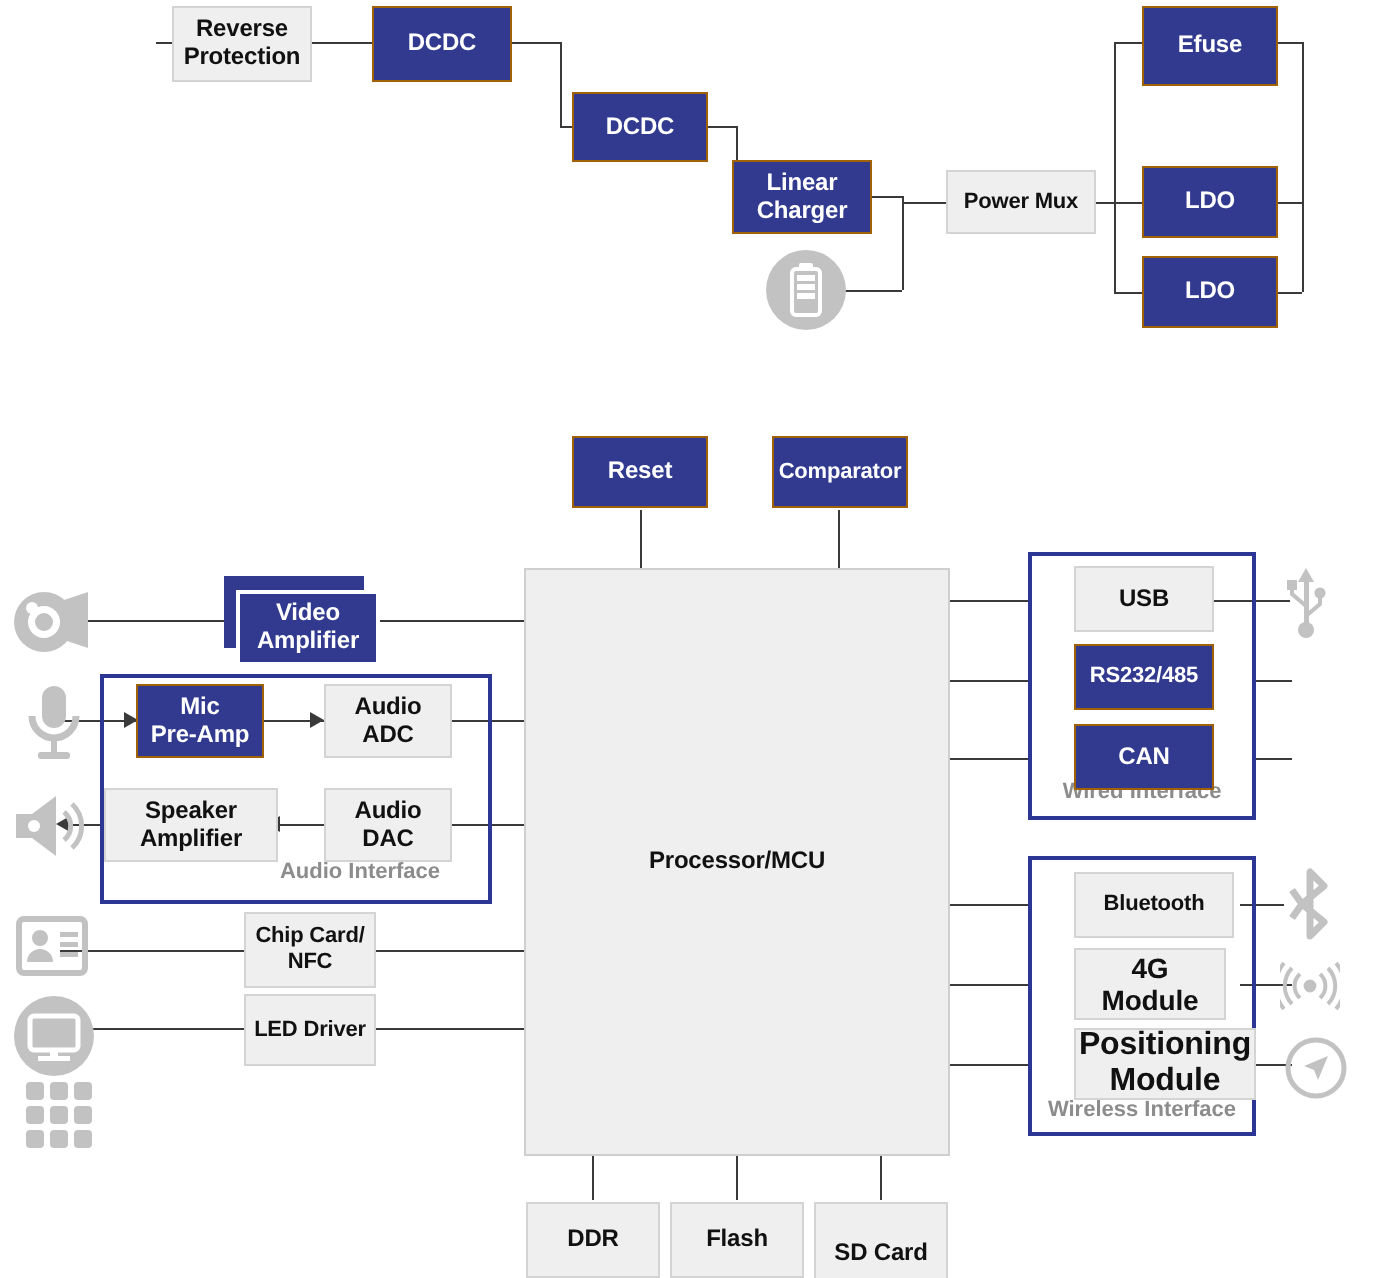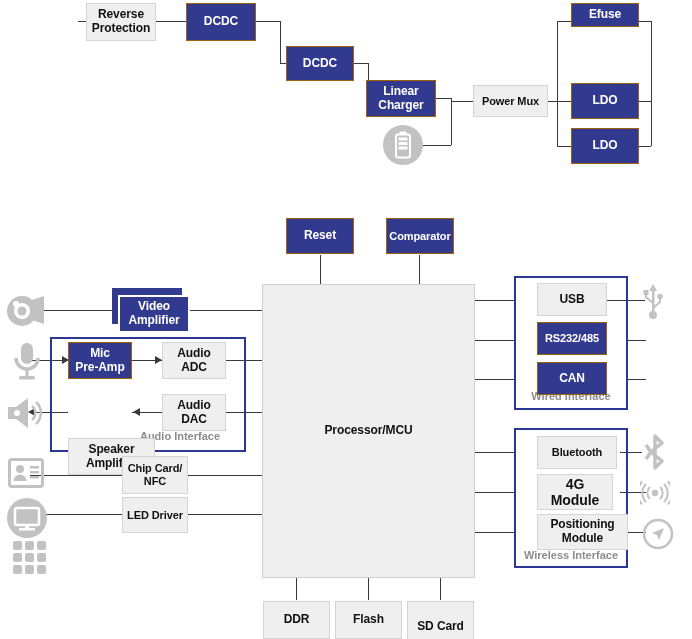--- a/index.html
+++ b/index.html
@@ -179,21 +179,21 @@
     <span>
       <span>Linear</span><br>
       <span>Charger</span>
     </span>
   </div>
 
   <div class="box light" style="left:473px; top:85px; width:75px; height:32px; font-size:11px;">
     <span>Power Mux</span>
   </div>
 
-  <div class="box blue" style="left:571px; top:3px; width:68px; height:24px;">
+  <div class="box blue" style="left:571px; top:3px; width:68px; height:40px;">
     <span>Efuse</span>
   </div>
 
   <div class="box blue" style="left:571px; top:83px; width:68px; height:36px;">
     <span>LDO</span>
   </div>
 
   <div class="box blue" style="left:571px; top:128px; width:68px; height:36px;">
     <span>LDO</span>
   </div>
@@ -247,21 +247,21 @@
       <span>Mic</span><br>
       <span>Pre-Amp</span>
     </span>
   </div>
   <div class="box light" style="left:162px; top:342px; width:64px; height:37px;">
     <span>
       <span>Audio</span><br>
       <span>ADC</span>
     </span>
   </div>
-  <div class="box light" style="left:68px; top:394px; width:87px; height:37px;margin-top:44px;">
+  <div class="box light" style="left:52px; top:394px; width:87px; height:37px;">
     <span>
       <span>Speaker</span><br>
       <span>Amplifier</span>
     </span>
   </div>
   <div class="box light" style="left:162px; top:394px; width:64px; height:37px;">
     <span>
       <span>Audio</span><br>
       <span>DAC</span>
     </span>
@@ -369,21 +369,21 @@
 
   <div class="box light" style="left:537px; top:436px; width:80px; height:33px; font-size:11px;">
     <span>Bluetooth</span>
   </div>
   <div class="box light" style="left:537px; top:474px; width:76px; height:36px; font-size:14px;">
     <span>
       <span>4G</span><br>
       <span>Module</span>
     </span>
   </div>
-  <div class="box light" style="left:537px; top:514px; width:91px; height:36px; font-size:12px;">
+  <div class="box light" style="left:537px; top:514px; width:91px; height:36px; font-size:16px;">
     <span>
       <span>Positioning</span><br>
       <span>Module</span>
     </span>
   </div>
 
   <div class="icon" style="left:641px; top:434px; width:28px; height:36px;">
     <svg width="28" height="36" viewBox="0 0 28 36">
       <path d="M10 18 L21 9 L14 2 L14 34 L21 27 L10 18 Z" fill="none" stroke="#c2c2c2" stroke-width="3.5" stroke-linejoin="round"></path>
       <path d="M5 11 L10 18 L5 25" fill="none" stroke="#c2c2c2" stroke-width="3.5"></path>

